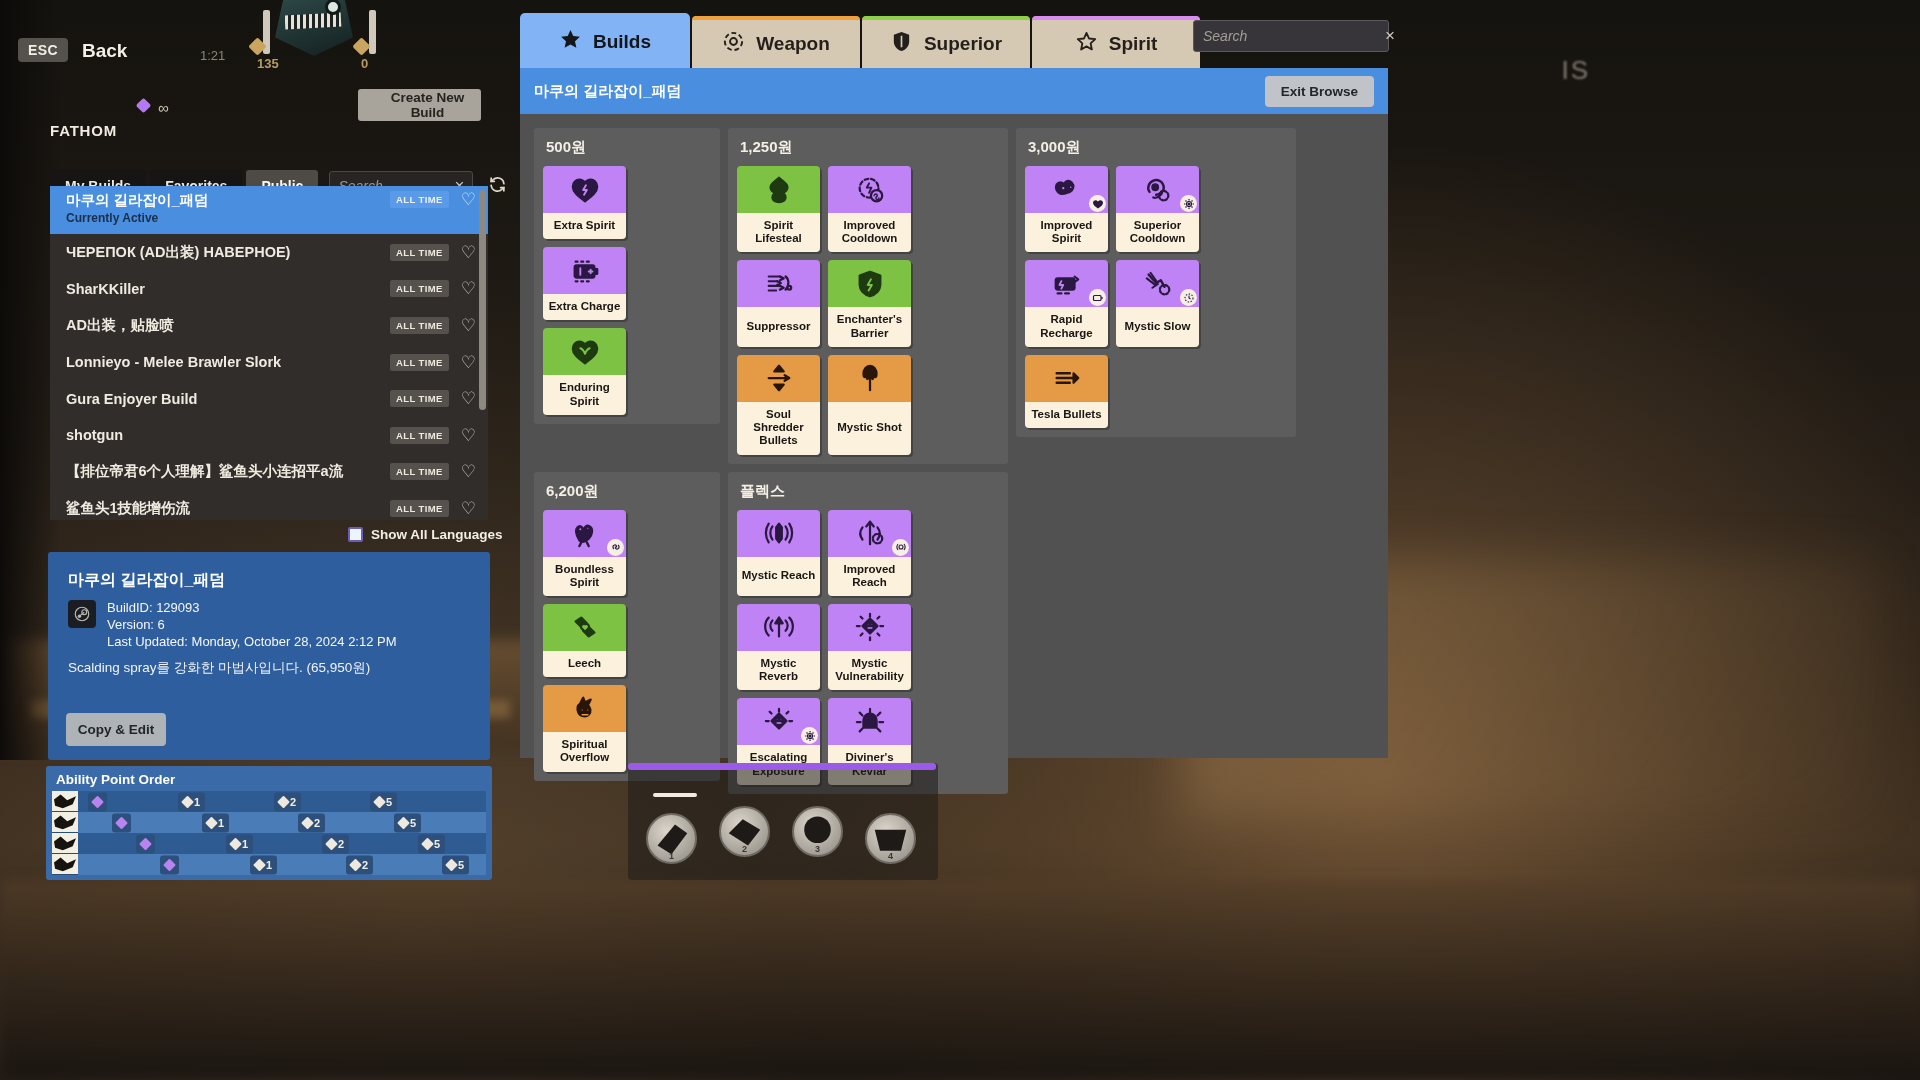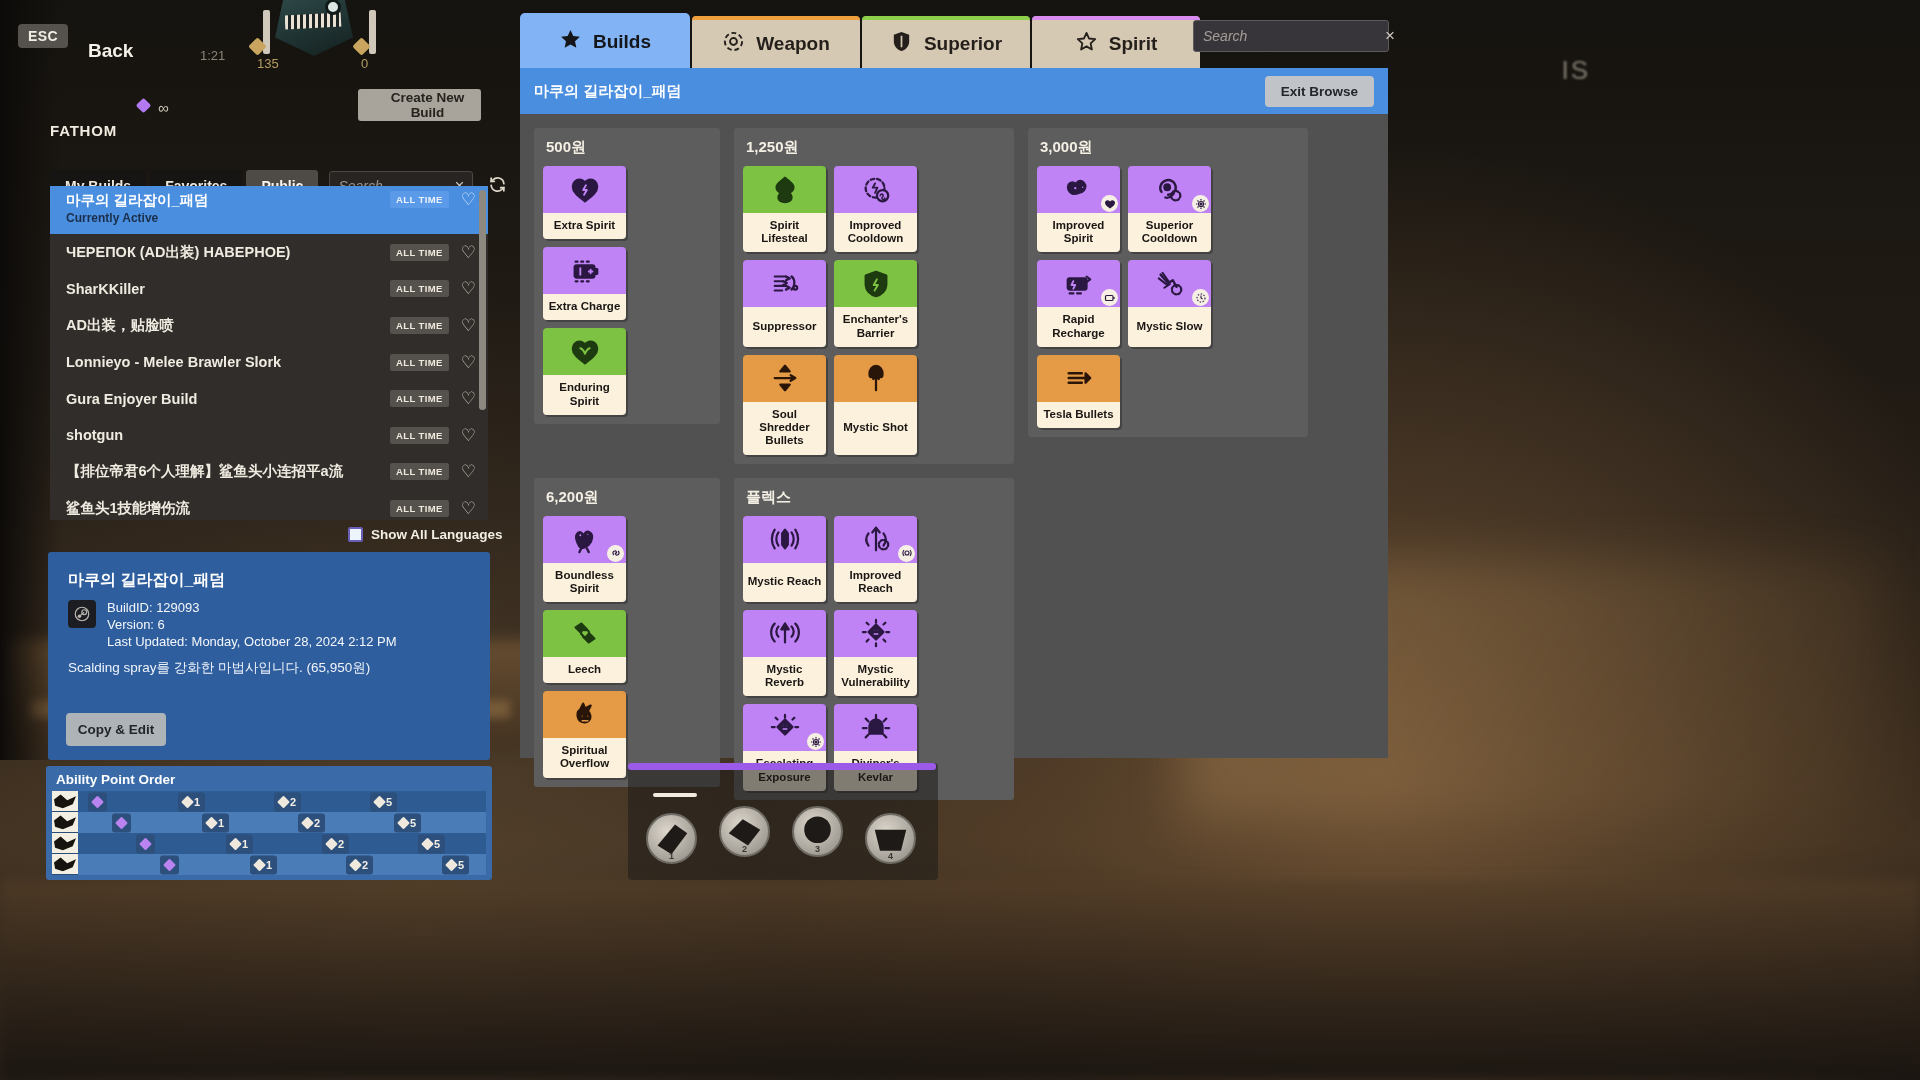--- a/index.html
+++ b/index.html
@@ -62,33 +62,33 @@
     background: repeating-linear-gradient(90deg,#e9e2d4 0 3px, #1b2423 3px 6px);
     transform: rotate(-3deg);
   }
   .hero-eye {
     position:absolute; left: 82px; top: 5px; width: 16px; height: 16px;
     border-radius: 50%; background:#dce7e4; border:3px solid #101a19;
   }
   .hbar { position:absolute; width: 7px; height: 44px; border-radius: 2px; background:#cfc8bb; }
   .hbar.l { left: 20px; top: 16px; }
   .hbar.r { left: 126px; top: 16px; }
-  .hnum { position:absolute; font-size: 13px; font-weight:normal; color:#b59b62; }
+  .hnum { position:absolute; font-size: 13px; font-weight:bold; color:#b59b62; }
   .hnum.l { left: 14px; top: 62px; }
   .hnum.r { left: 118px; top: 62px; }
   .hdia {
     position:absolute; width: 13px; height: 13px; background:#c9a55f;
     transform: rotate(45deg); border-radius:2px;
   }
   .hdia.l { left: 8px; top: 46px; }
   .hdia.r { left: 112px; top: 46px; }
   .mid-num { position:absolute; left: 200px; top: 48px; color:#8d8378; font-size:13px; }
 
   
-  .esc-row { position:absolute; left: 18px; top: 24px; display:flex; align-items:flex-start; gap:20px; }
+  .esc-row { position:absolute; left: 18px; top: 24px; display:flex; align-items:flex-end; gap:14px; }
   .esc-key {
     background:#55514c; color:#f2eee6; font-weight:bold; font-size:14px;
     padding:4px 10px; border-radius:4px; letter-spacing:.4px;
   }
   .back-label { color:#f4f0e8; font-size:19px; font-weight:bold;margin-top:16px; }
 
   
   .browse-title {
     position:absolute; left: 50px; top: 80px;
     color:#f7f2e6; font-size: 32px; font-weight: bold; letter-spacing:.2px;
@@ -246,21 +246,21 @@
   }
   .panel-header {
     height: 46px; background:#4a8ee0; display:flex; align-items:center;
     padding: 0 14px; justify-content:space-between;
   }
   .panel-header .ptitle { color:#ffffff; font-size:15px; font-weight:bold; }
   .exit-btn {
     background:#c0c4c8; color:#23262a; border:none; border-radius:4px;
     padding: 8px 16px; font-size:13.5px; font-weight:bold; font-family:inherit; cursor:pointer;
   }
-  .panel-body { padding: 14px; display:flex; flex-wrap:wrap; gap:14px; align-content:flex-start; }
+  .panel-body { padding: 14px; display:flex; flex-wrap:wrap; gap:8px; align-content:flex-start; }
 
   .catbox { background:#5d5d5d; border-radius:3px; padding: 0 0 9px 0; align-self:flex-start; }
   .cat-title {
     color:#f4efe4; font-size:15px; font-weight:bold;
     padding: 10px 12px 9px 12px;
   }
   .cat-items { display:flex; flex-wrap:wrap; gap:8px; padding: 0 9px; }
 
   .item {
     width: 83px; border-radius:4px; overflow:hidden;

